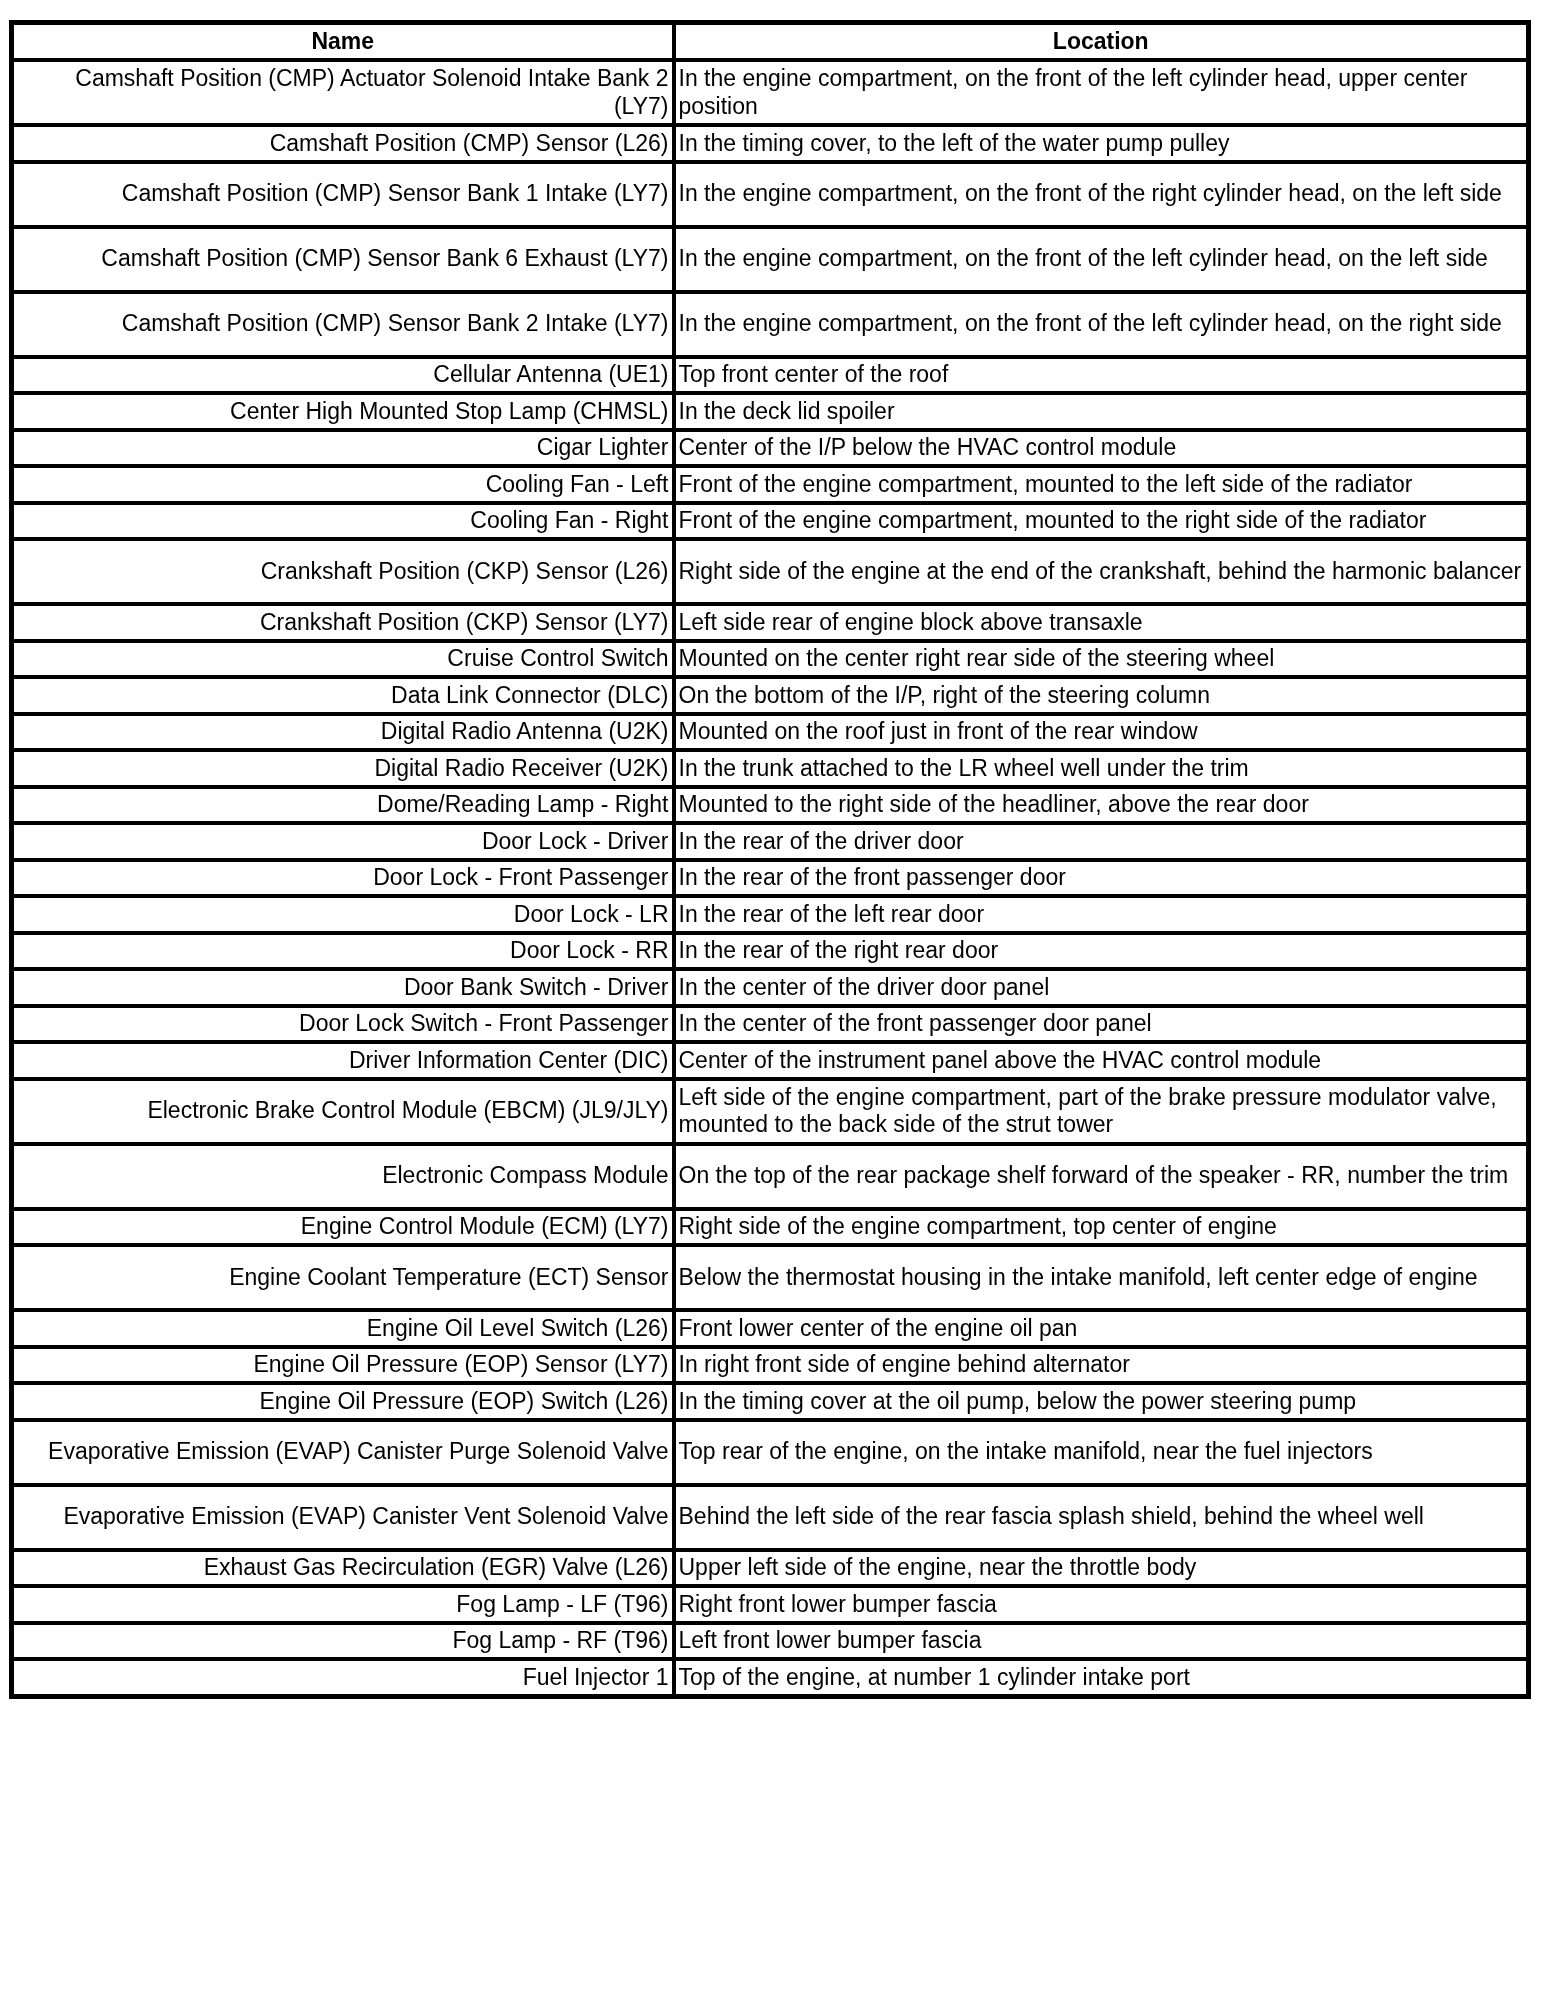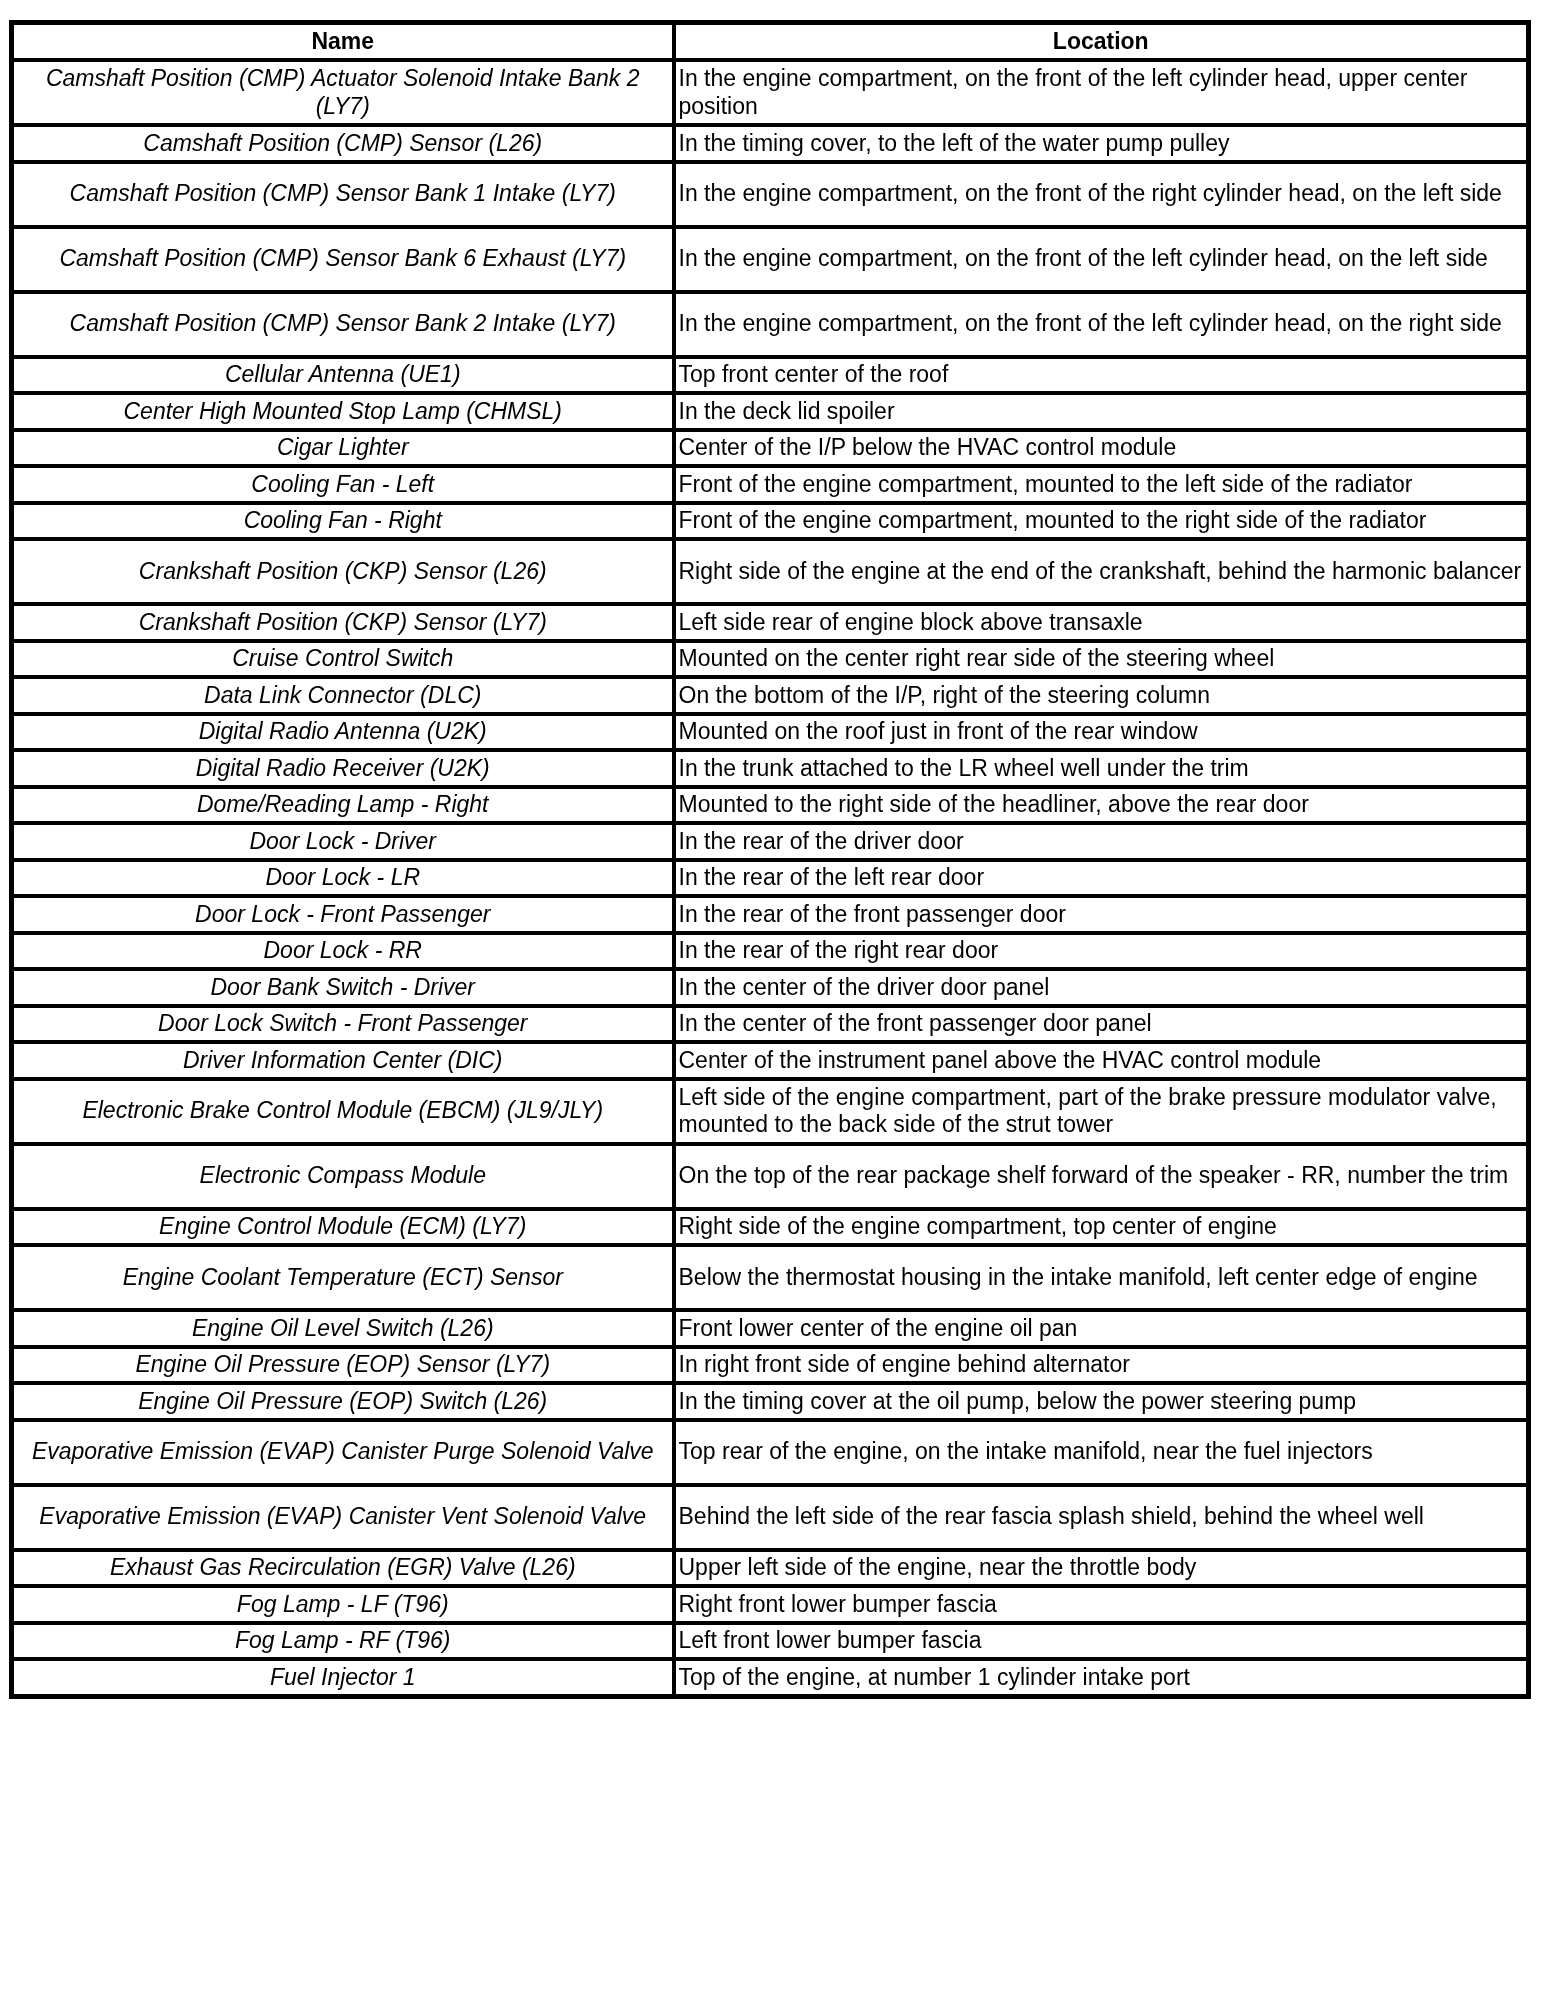--- a/index.html
+++ b/index.html
@@ -33,22 +33,21 @@
     padding: 0 3px;
     vertical-align: middle;
     overflow: hidden;
   }
   .doc-table th {
     font-weight: bold;
     text-align: center;
     height: 33px;
   }
   .doc-table td.name {
-    text-align: center;
-    font-style: italic;
+    text-align: right;
   }
   .doc-table td.loc {
     text-align: left;
   }
   .doc-table tr.single td { height: 32.5px; }
   .doc-table tr.double td { height: 61px; }
 </style>
 </head>
 <body>
 
@@ -130,26 +129,26 @@
       </tr>
       <tr class="single">
         <td class="name">Dome/Reading Lamp - Right</td>
         <td class="loc">Mounted to the right side of the headliner, above the rear door</td>
       </tr>
       <tr class="single">
         <td class="name">Door Lock - Driver</td>
         <td class="loc">In the rear of the driver door</td>
       </tr>
       <tr class="single">
+        <td class="name">Door Lock - Front Passenger</td>
+        <td class="loc">In the rear of the front passenger door</td>
+      </tr>
+      <tr class="single">
         <td class="name">Door Lock - LR</td>
         <td class="loc">In the rear of the left rear door</td>
-      </tr>
-      <tr class="single">
-        <td class="name">Door Lock - Front Passenger</td>
-        <td class="loc">In the rear of the front passenger door</td>
       </tr>
       <tr class="single">
         <td class="name">Door Lock - RR</td>
         <td class="loc">In the rear of the right rear door</td>
       </tr>
       <tr class="single">
         <td class="name">Door Bank Switch - Driver</td>
         <td class="loc">In the center of the driver door panel</td>
       </tr>
       <tr class="single">

